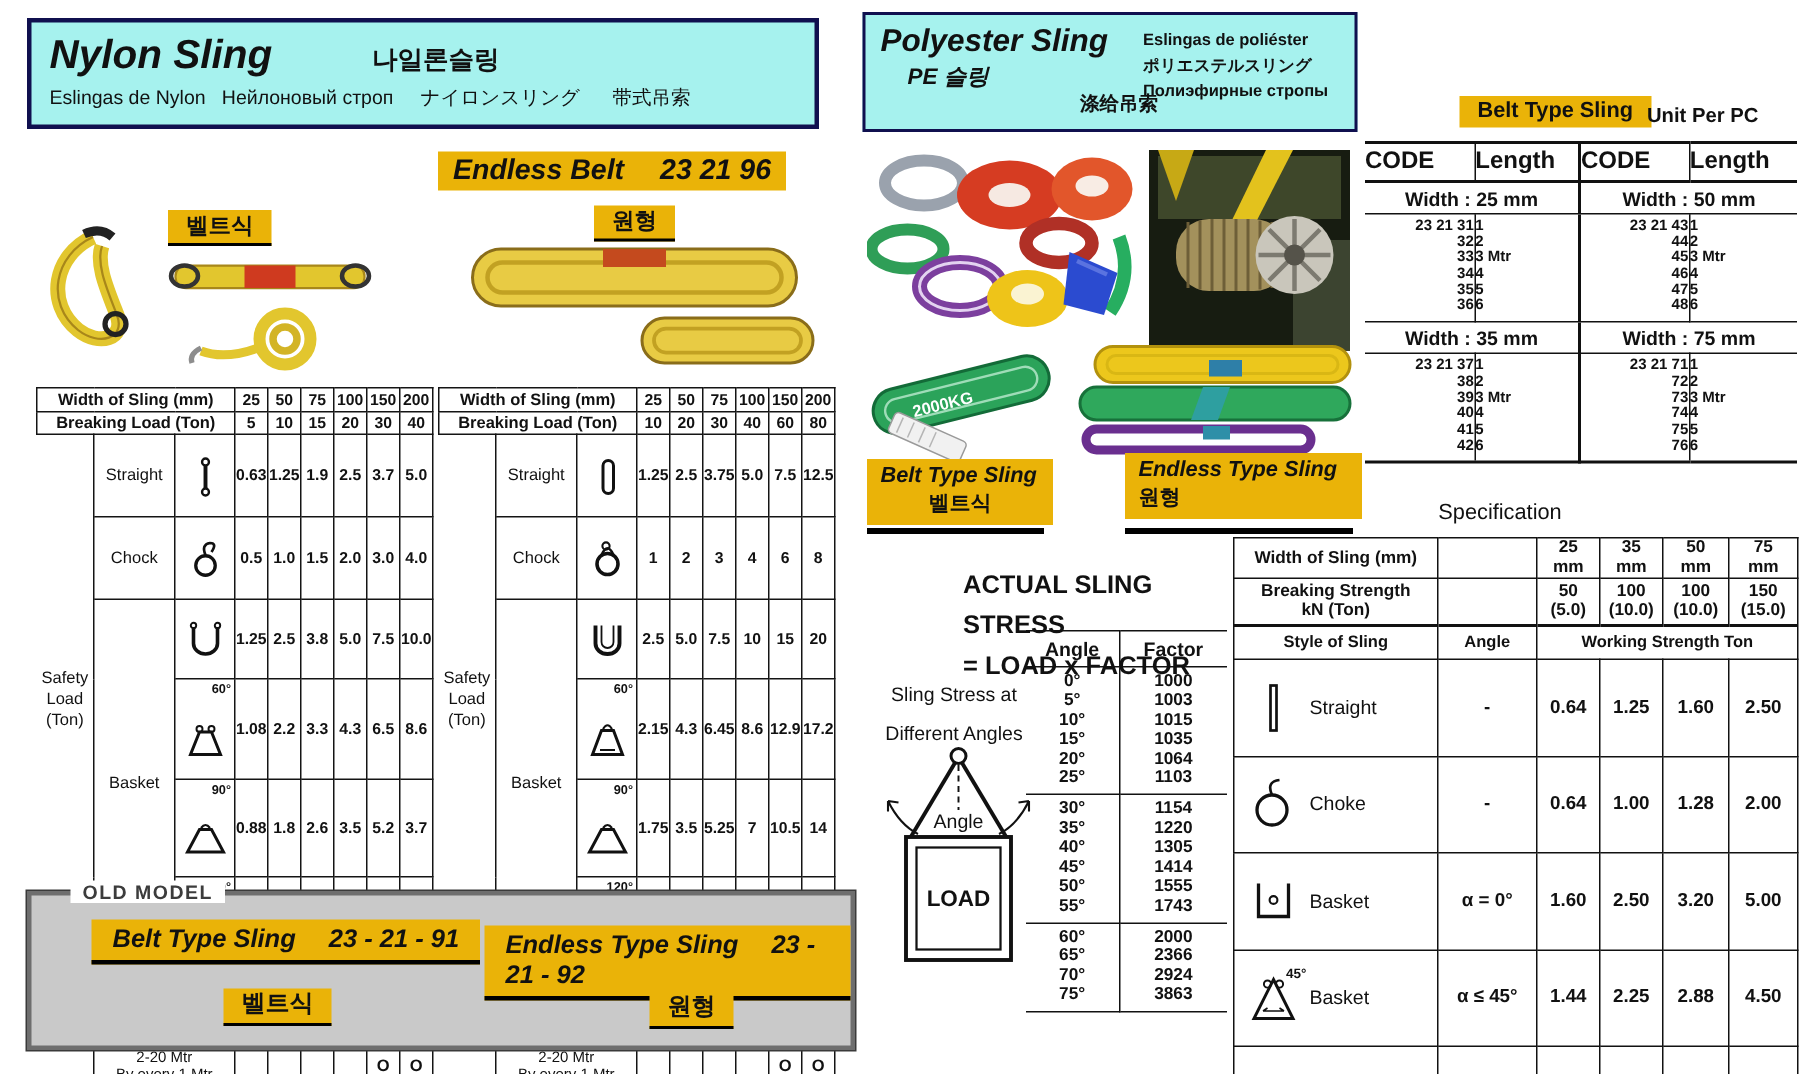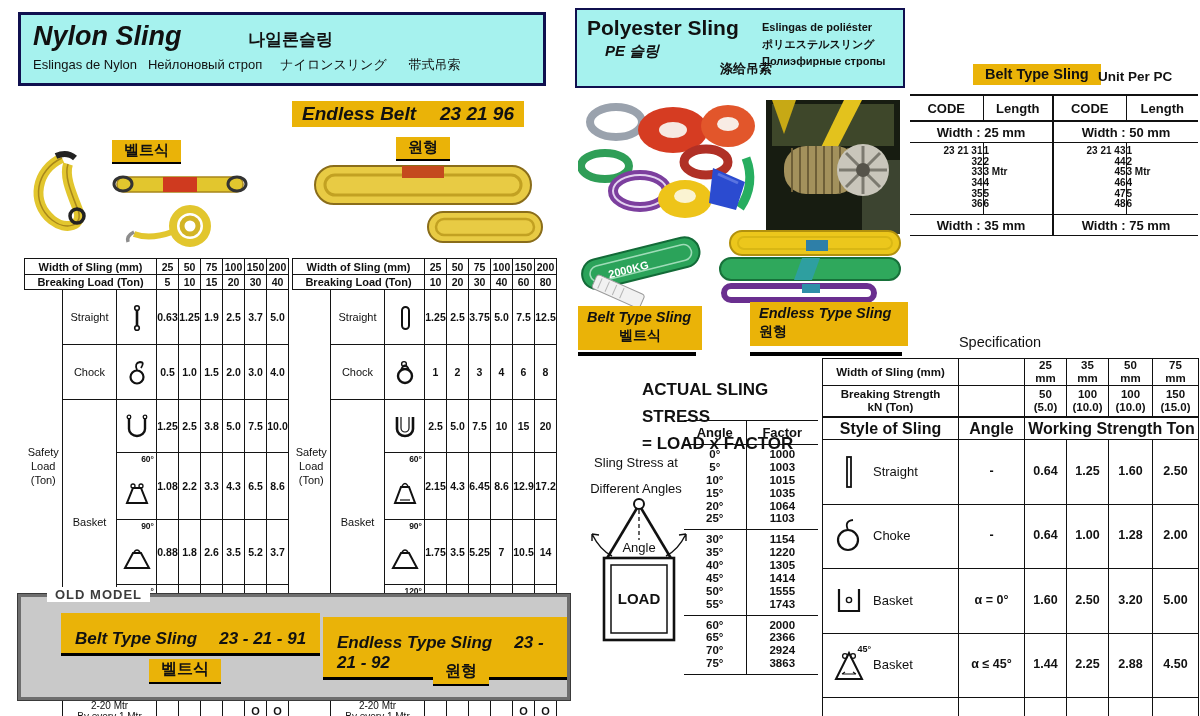--- a/index.html
+++ b/index.html
@@ -8,21 +8,21 @@
   svg text{font-family:"Liberation Sans",sans-serif;}
   .abs{position:absolute;}
   .mint{background:#eab308;}
   .it{font-style:italic;font-weight:700;}
 
   
   .hdr-box{position:absolute;background:#a6f2ee;border:3px solid #10104f;box-sizing:border-box;}
   .nylon-title{font-style:italic;font-weight:800;font-size:27px;margin:6px 0 0 12px;display:inline-block;}
   .nylon-ko{font-weight:700;font-size:17px;margin-left:62px;}
   .nylon-sub{font-size:13px;margin:4px 0 0 12px;white-space:pre;}
-  .poly-title{font-weight:800;font-size:21px;margin:6px 0 0 10px;display:inline-block;}
+  .poly-title{font-style:italic;font-weight:800;font-size:21px;margin:6px 0 0 10px;display:inline-block;}
   .poly-ko{font-style:italic;font-weight:700;font-size:15px;margin:2px 0 0 28px;}
   .poly-zh{position:absolute;left:143px;top:50px;font-size:13px;font-weight:600;}
   .poly-sub{position:absolute;left:185px;top:9px;font-size:11px;line-height:1.55;font-weight:600;}
 
   
   .prod{position:absolute;padding:2px 10px;font-size:19px;}
   .prod .code{margin-left:24px;}
   .ko-tag{position:absolute;padding:1px 12px 2px;font-weight:700;font-size:15px;border-bottom:2.5px solid #000;}
 
   
@@ -44,21 +44,21 @@
   .r-len td{height:26px;font-size:11px;}
   .icon-cell{position:relative;}
   .icon-cell svg{display:block;margin:2px auto 0;}
   .angle-lbl{position:absolute;top:1px;right:2px;font-size:8.5px;font-weight:700;}
 
   
   .old-model{position:absolute;left:18px;top:594px;width:552px;height:106px;background:#c9c9c9;
              border:3px solid #6e6e6e;outline:1.5px solid #3a3a3a;box-sizing:border-box;}
   .om-legend{position:absolute;top:-10px;left:26px;background:#ffffff;padding:0 8px;
              font-size:13px;letter-spacing:1px;color:#3c3c3c;font-weight:600;}
-  .om-item{position:absolute;padding:16px 14px 4px;font-size:17px;border-bottom:3px solid #000;}
+  .om-item{position:absolute;padding:3px 14px 4px;font-size:17px;border-bottom:3px solid #000;}
   .om-item .code{margin-left:22px;}
   .om-ko{position:absolute;padding:0 12px 2px;font-weight:700;font-size:16px;border-bottom:2.5px solid #000;}
 
   
   .mid-label{position:absolute;padding:3px 9px 5px;}
   .mid-label .l1{font-style:italic;font-weight:700;font-size:14.5px;}
   .mid-label .l2{font-weight:700;font-size:14px;margin-top:2px;}
   .bar{position:absolute;height:3.5px;background:#000;}
 
   
@@ -72,38 +72,38 @@
                           font-weight:700;font-size:13px;height:23px;}
   .angle-table tr.agrp td{vertical-align:top;font-size:11.5px;font-weight:600;line-height:1.12;
                           padding:3px 0 4px;white-space:pre-line;border-bottom:1.8px solid #111;}
   .angle-table td.acol{border-right:1.2px solid #111;}
 
   
   .ct-title{position:absolute;left:973px;top:64px;padding:2px 12px 3px;font-weight:700;font-size:14.5px;}
   .ct-unit{position:absolute;left:1098px;top:69px;font-size:13.5px;font-weight:600;}
   .code-table{position:absolute;left:910px;top:94px;width:288px;border-collapse:collapse;table-layout:fixed;}
   .code-table td{padding:0;font-size:10px;font-weight:700;white-space:pre-line;}
-  .code-table tr.hdr td{border-top:2.2px solid #111;border-bottom:2px solid #111;text-align:center;height:24px;vertical-align:middle;font-size:13px;}
+  .code-table tr.hdr td{border-top:2.2px solid #111;border-bottom:2px solid #111;height:24px;vertical-align:middle;font-size:16px;}
   .code-table tr.wrow td{border-bottom:1.6px solid #111;text-align:center;height:20px;vertical-align:middle;font-size:13px;}
   .code-table tr.drow td{border-bottom:1.6px solid #111;vertical-align:top;line-height:1.07;padding:3px 0 4px;}
   .code-table tr.lastrow td{border-bottom:2.2px solid #111;}
   .code-table td.v1{border-right:1.2px solid #111;}
   .code-table td.v2{border-right:2.2px solid #111;}
   .code-table td.codes{text-align:right;padding-right:13px;}
   .code-table td.lens{text-align:left;padding-left:21px;}
 
   
   .spec-title{position:absolute;left:925px;top:334px;width:150px;text-align:center;font-size:14.5px;}
   .spec-table{position:absolute;left:822px;top:358px;width:376px;border-collapse:collapse;table-layout:fixed;
               border:1.6px solid #111;}
   .spec-table td{border:1px solid #111;text-align:center;vertical-align:middle;
                  font-size:12.5px;font-weight:700;white-space:pre-line;padding:0;line-height:1.1;}
   .spec-table tr.sr1 td{height:26px;font-size:11.5px;}
   .spec-table tr.sr2 td{height:30px;font-size:11.5px;border-bottom:2px solid #111;}
-  .spec-table tr.sr3 td{height:21px;font-size:16px;border-bottom:1.6px solid #111;margin-top:28px;}
+  .spec-table tr.sr3 td{height:21px;font-size:11px;border-bottom:1.6px solid #111;margin-top:28px;}
   .spec-table tr.sbody td{height:46px;}
   .spec-table td.slab{font-weight:600;}
   .style-cell{text-align:left !important;}
   .style-inner{display:flex;align-items:center;gap:8px;padding-left:10px;}
   .sicon{position:relative;width:32px;height:36px;flex:0 0 32px;}
   .sicon svg{position:absolute;left:0;top:0;}
   .sicon .icon-sub{position:absolute;top:-2px;right:-6px;font-size:9px;font-weight:700;}
   .sname{font-weight:400;font-size:13px;}
 </style>
 </head>
@@ -680,20 +680,46 @@
 2
 3  Mtr
 4
 5
 6</td>
     </tr>
     <tr class="wrow">
       <td colspan="2" class="v2">Width : 35 mm</td>
       <td colspan="2">Width : 75 mm</td>
     </tr>
+    <tr class="drow lastrow">
+      <td class="v1 codes">23 21 37
+38
+39
+40
+41
+42</td>
+      <td class="v2 lens">1
+2
+3  Mtr
+4
+5
+6</td>
+      <td class="v1 codes">23 21 71
+72
+73
+74
+75
+76</td>
+      <td class="lens">1
+2
+3  Mtr
+4
+5
+6</td>
+    </tr>
   </tbody>
     </table>
 
   <div class="spec-title">Specification</div>
 
   <table class="spec-table">
     <colgroup>
         <col style="width:136px">
         <col style="width:66px">
         <col style="width:42px">

